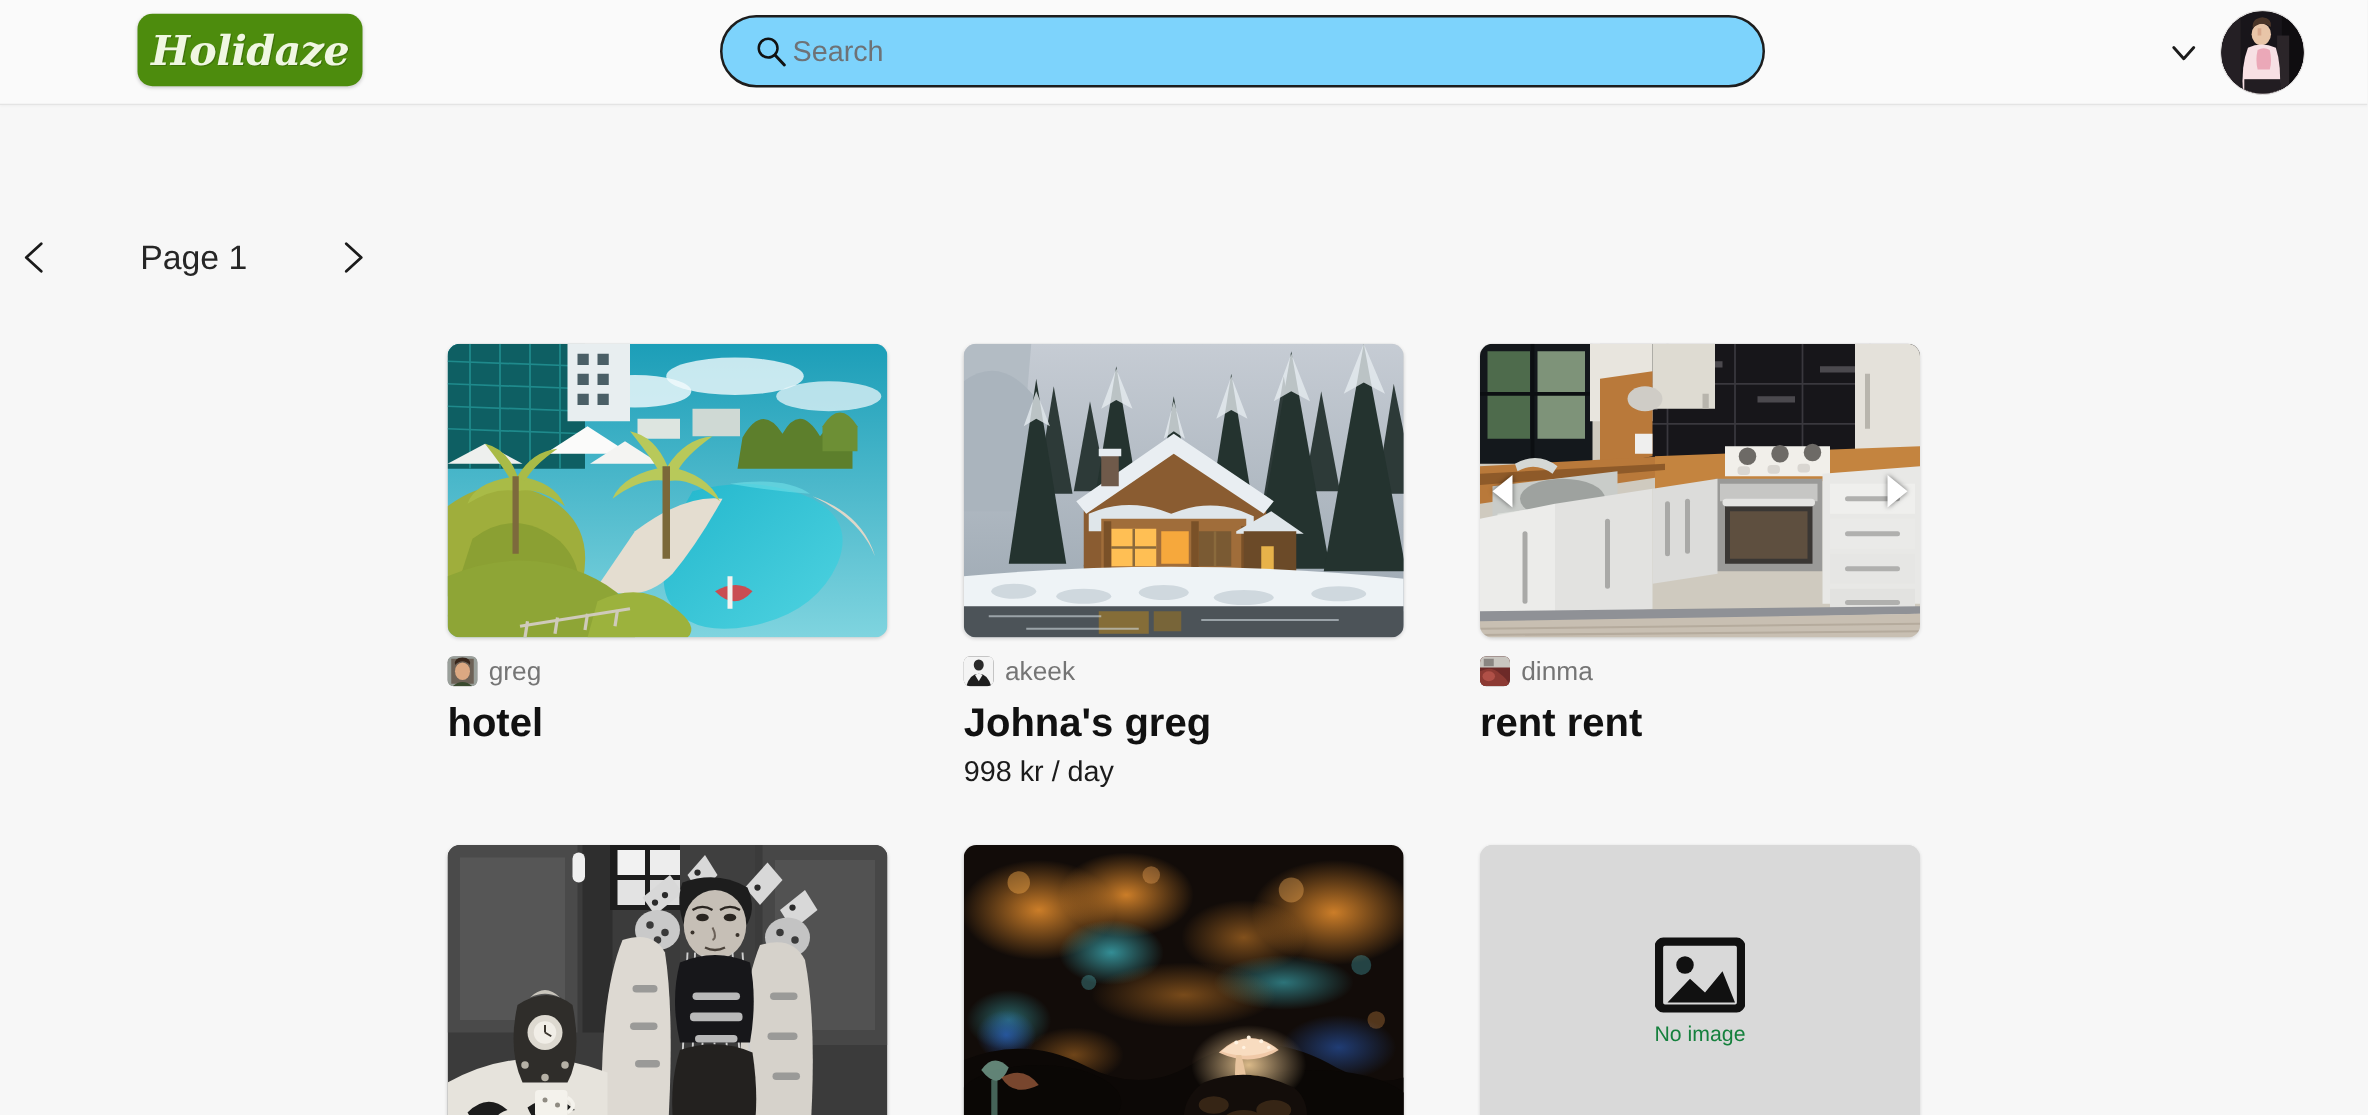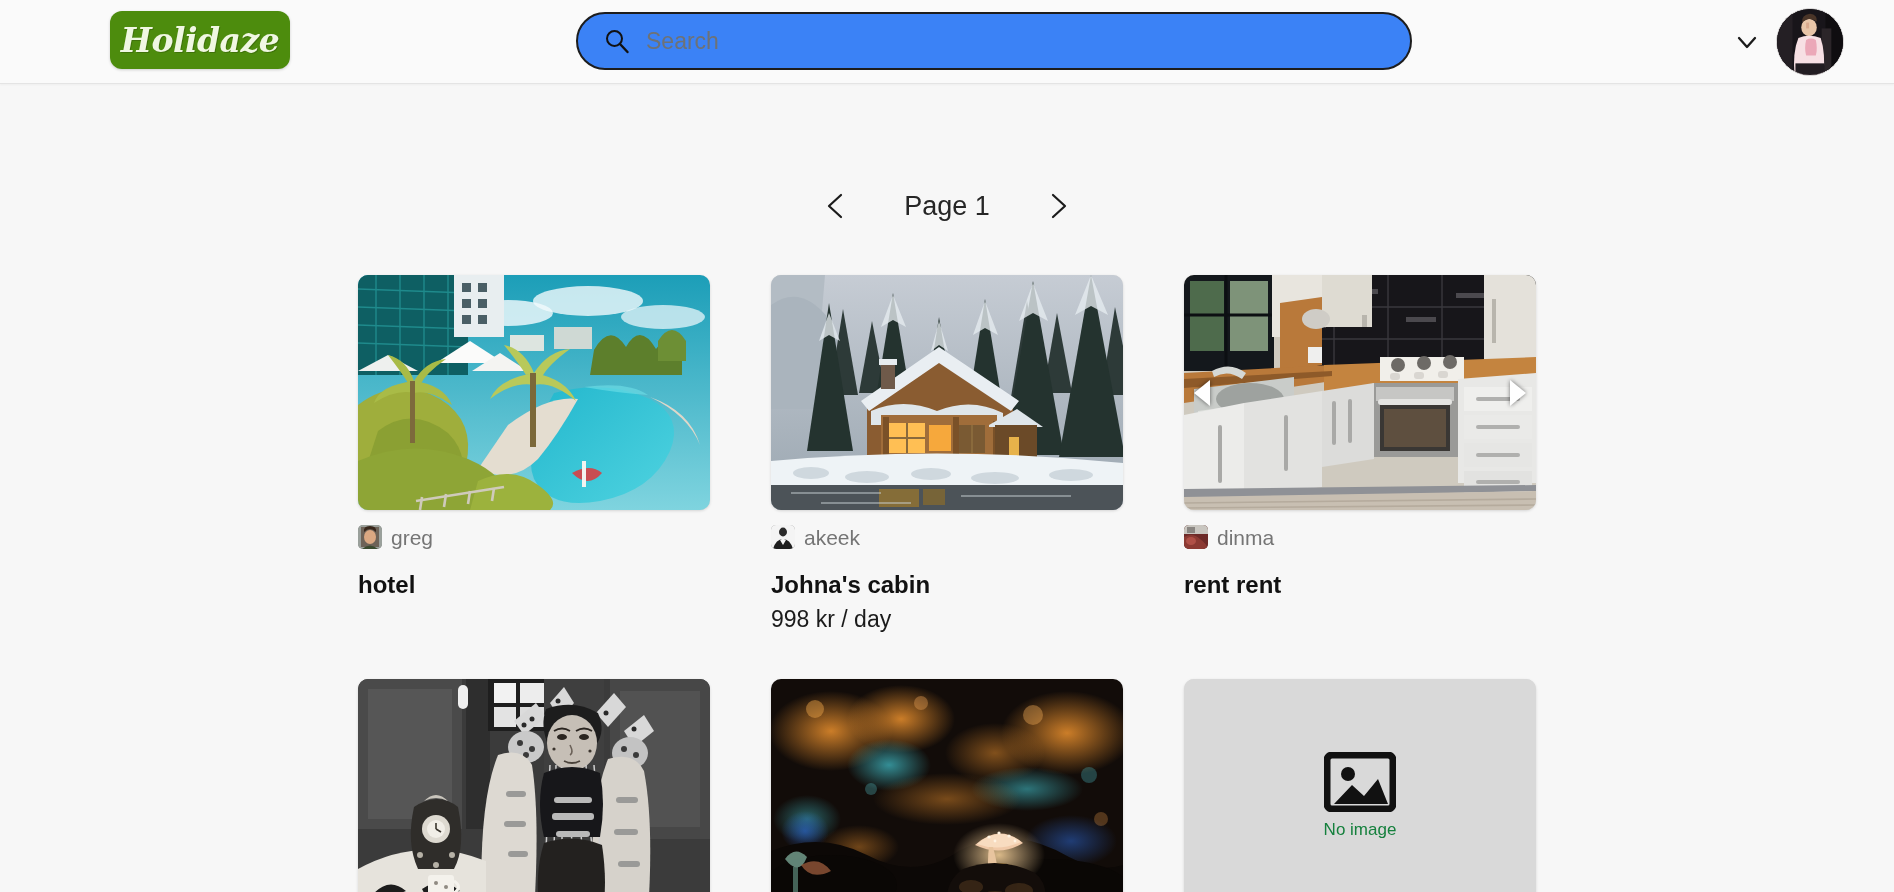--- a/index.html
+++ b/index.html
@@ -47,27 +47,27 @@
     letter-spacing: -0.5px;
     text-shadow: 1px 1px 0 rgba(0,0,0,0.18);
   }
 
   .searchbar {
     position: absolute;
     left: 576px;
     top: 12px;
     width: 836px;
     height: 58px;
-    background: #3b82f6;
+    background: #7dd3fc;
     border: 2.5px solid #1d1d1d;
     border-radius: 32px;
     display: flex;
     align-items: center;
     padding-left: 26px;
-    gap: 16px;
+    gap: 4px;
   }
   .search-icon { width: 26px; height: 26px; flex-shrink: 0; display:block; }
   .search-input {
     border: none;
     outline: none;
     background: transparent;
     font-family: "Liberation Sans", sans-serif;
     font-size: 23px;
     color: #222;
     width: 720px;
@@ -99,22 +99,21 @@
   .avatar svg { display: block; width: 100%; height: 100%; }
 
   
   .pager {
     position: absolute;
     left: 0;
     top: 178px;
     width: 1894px;
     display: flex;
     align-items: center;
-    justify-content: center;
-    gap: 28px;
+    gap: 44px;
   }
   .pager-btn {
     width: 56px;
     height: 56px;
     border-radius: 50%;
     border: none;
     background: transparent;
     display: flex;
     align-items: center;
     justify-content: center;
@@ -195,22 +194,22 @@
   }
   .owner-avatar svg { display:block; width:100%; height:100%; }
   .owner-name {
     font-size: 21px;
     color: #757575;
     font-family: "Liberation Sans", sans-serif;
     line-height: 1;
   }
 
   .card-title {
-    margin-top: 22px;
-    font-size: 24px;
+    margin-top: 11px;
+    font-size: 32px;
     font-weight: bold;
     color: #111;
     font-family: "Liberation Sans", sans-serif;
     line-height: 1.1;
   }
   .card-price {
     margin-top: 9px;
     font-size: 23px;
     color: #1b1b1b;
     font-family: "Liberation Sans", sans-serif;
@@ -475,21 +474,21 @@
       <span class="owner-avatar">
         <svg viewBox="0 0 24 24" preserveAspectRatio="xMidYMid slice">
           <rect width="24" height="24" fill="#f4f4f4"></rect>
           <ellipse cx="12" cy="7" rx="4" ry="4.4" fill="#2a2a2a"></ellipse>
           <path d="M2 24 q3 -10 10 -10 q7 0 10 10z" fill="#1e1e1e"></path>
           <path d="M9 15 l3 5 l3 -5 l-2 -1 l-2 0z" fill="#f4f4f4"></path>
         </svg>
       </span>
       <span class="owner-name">akeek</span>
     </div>
-    <div class="card-title">Johna's cabin</div>
+    <div class="card-title">Johna's greg</div>
     <div class="card-price">998 kr / day</div>
   </div>
 
   <div class="card">
     <div class="card-media">
       <svg viewBox="0 0 352 235" preserveAspectRatio="xMidYMid slice">
         <rect width="352" height="235" fill="#cfcabf"></rect>
 
         <rect x="96" y="0" width="256" height="96" fill="#17161a"></rect>
         <g stroke="#3a383e" stroke-width="1.4">

